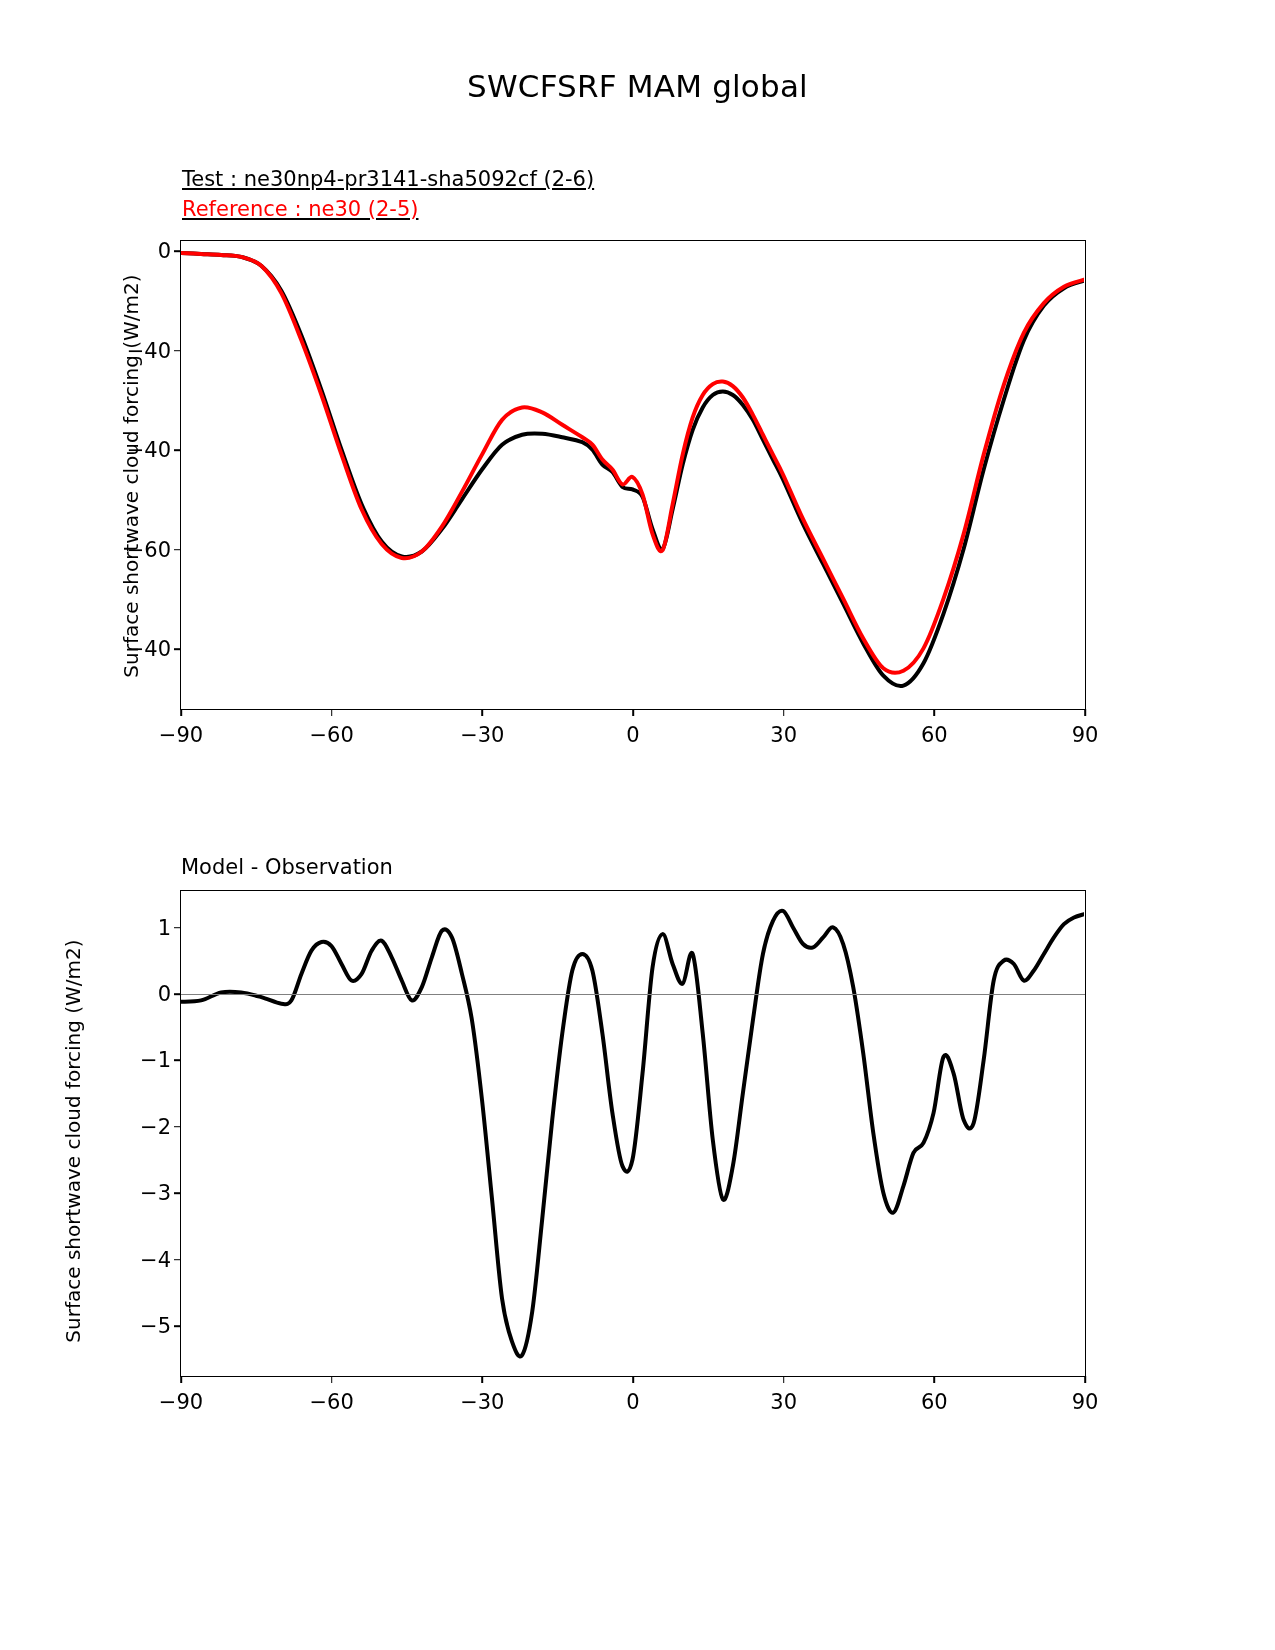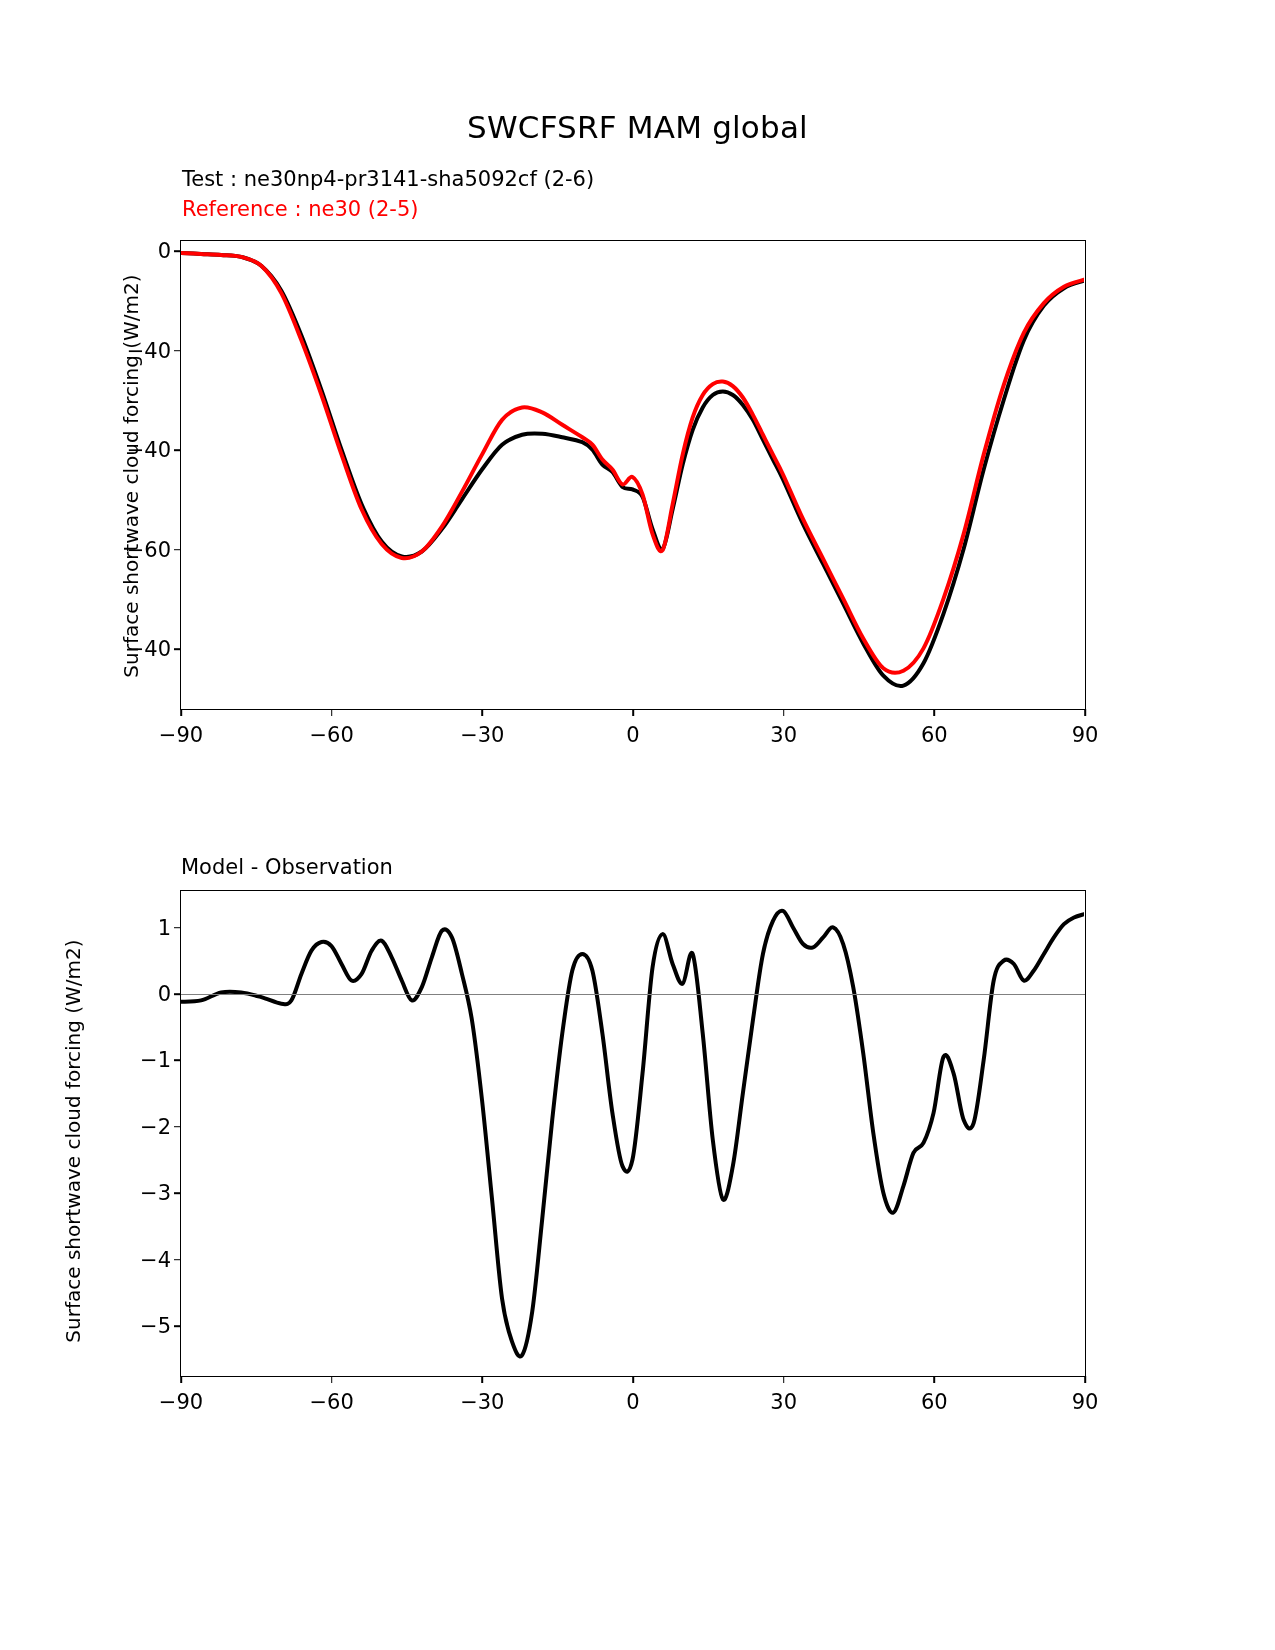--- a/index.html
+++ b/index.html
@@ -21,28 +21,28 @@
     height: 1650px;
   }
   .fig-title {
     position: absolute;
     top: 68px;
     left: 0;
     width: 1275px;
     text-align: center;
     font-size: 31px;
     letter-spacing: 0.2px;
-    margin-top: 41px;
   }
   .legend-block {
     position: absolute;
     top: 164px;
     left: 182px;
     font-size: 21px;
     line-height: 30px;
+    text-decoration: underline;
   }
   .legend-test { color: #000000; }
   .legend-ref { color: #ff0000; }
 
   
   .panel1 {
     position: absolute;
     left: 180px;
     top: 240px;
     width: 906px;

